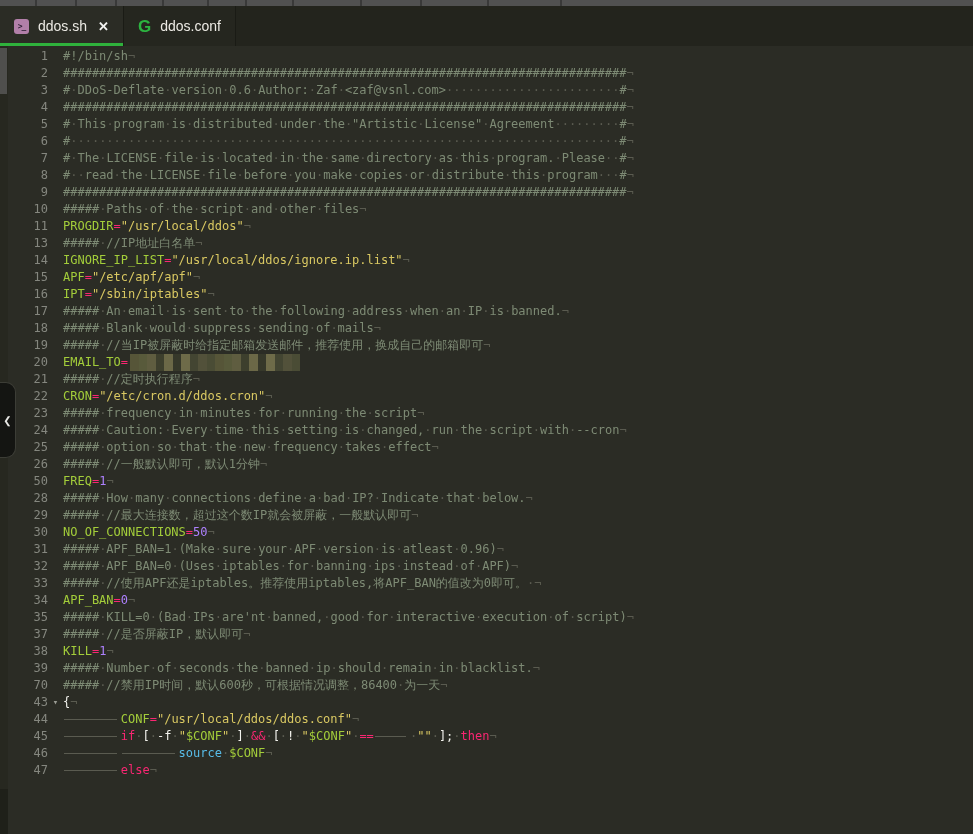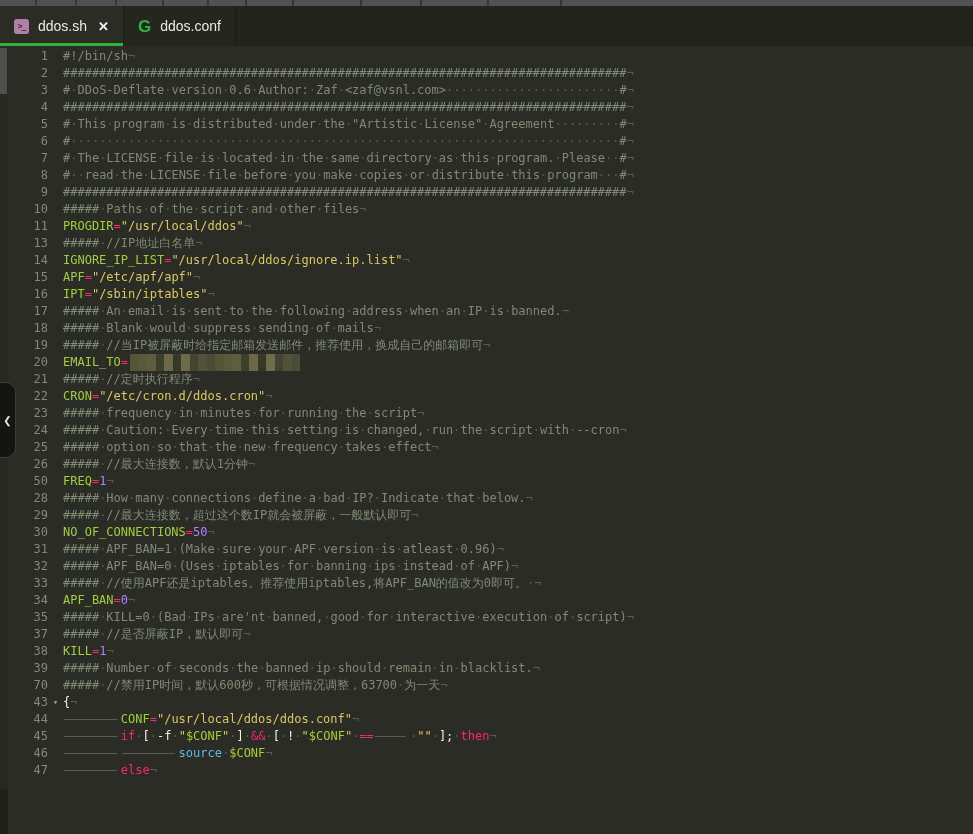--- a/index.html
+++ b/index.html
@@ -112,34 +112,34 @@
       <div class="row"><span class="ln">16</span><span class="fold"></span><span class="codeln"><span class="v">IPT</span><span class="o">=</span><span class="s">"/sbin/iptables"</span><span class="sp">¬</span></span></div>
       <div class="row"><span class="ln">17</span><span class="fold"></span><span class="codeln"><span class="com">#####</span><span class="sp">·</span><span class="com">An</span><span class="sp">·</span><span class="com">email</span><span class="sp">·</span><span class="com">is</span><span class="sp">·</span><span class="com">sent</span><span class="sp">·</span><span class="com">to</span><span class="sp">·</span><span class="com">the</span><span class="sp">·</span><span class="com">following</span><span class="sp">·</span><span class="com">address</span><span class="sp">·</span><span class="com">when</span><span class="sp">·</span><span class="com">an</span><span class="sp">·</span><span class="com">IP</span><span class="sp">·</span><span class="com">is</span><span class="sp">·</span><span class="com">banned.</span><span class="sp">¬</span></span></div>
       <div class="row"><span class="ln">18</span><span class="fold"></span><span class="codeln"><span class="com">#####</span><span class="sp">·</span><span class="com">Blank</span><span class="sp">·</span><span class="com">would</span><span class="sp">·</span><span class="com">suppress</span><span class="sp">·</span><span class="com">sending</span><span class="sp">·</span><span class="com">of</span><span class="sp">·</span><span class="com">mails</span><span class="sp">¬</span></span></div>
       <div class="row"><span class="ln">19</span><span class="fold"></span><span class="codeln"><span class="com">#####</span><span class="sp">·</span><span class="com">//当IP被屏蔽时给指定邮箱发送邮件，推荐使用，换成自己的邮箱即可</span><span class="sp">¬</span></span></div>
       <div class="row"><span class="ln">20</span><span class="fold"></span><span class="codeln"><span class="v">EMAIL_TO</span><span class="o">=</span><span class="mosaic"><i style="background: rgb(86, 85, 56);"></i><i style="background: rgb(88, 90, 59);"></i><i style="background: rgb(95, 93, 64);"></i><i style="background: rgb(61, 63, 45);"></i><i style="background: rgb(107, 104, 71);"></i><i style="background: rgb(54, 56, 42);"></i><i style="background: rgb(110, 107, 73);"></i><i style="background: rgb(67, 69, 50);"></i><i style="background: rgb(82, 81, 58);"></i><i style="background: rgb(74, 76, 53);"></i><i style="background: rgb(86, 85, 56);"></i><i style="background: rgb(88, 90, 59);"></i><i style="background: rgb(95, 93, 64);"></i><i style="background: rgb(61, 63, 45);"></i><i style="background: rgb(107, 104, 71);"></i><i style="background: rgb(54, 56, 42);"></i><i style="background: rgb(110, 107, 73);"></i><i style="background: rgb(67, 69, 50);"></i><i style="background: rgb(82, 81, 58);"></i><i style="background: rgb(74, 76, 53);"></i><i style="background: rgb(86, 85, 56);"></i><i style="background: rgb(88, 90, 59);"></i><i style="background: rgb(95, 93, 64);"></i><i style="background: rgb(61, 63, 45);"></i><i style="background: rgb(107, 104, 71);"></i><i style="background: rgb(54, 56, 42);"></i><i style="background: rgb(110, 107, 73);"></i><i style="background: rgb(67, 69, 50);"></i><i style="background: rgb(82, 81, 58);"></i><i style="background: rgb(74, 76, 53);"></i><i style="background: rgb(86, 85, 56);"></i><i style="background: rgb(88, 90, 59);"></i><i style="background: rgb(95, 93, 64);"></i><i style="background: rgb(61, 63, 45);"></i><i style="background: rgb(107, 104, 71);"></i><i style="background: rgb(54, 56, 42);"></i><i style="background: rgb(110, 107, 73);"></i><i style="background: rgb(67, 69, 50);"></i><i style="background: rgb(82, 81, 58);"></i><i style="background: rgb(74, 76, 53);"></i></span></span></div>
       <div class="row"><span class="ln">21</span><span class="fold"></span><span class="codeln"><span class="com">#####</span><span class="sp">·</span><span class="com">//定时执行程序</span><span class="sp">¬</span></span></div>
       <div class="row"><span class="ln">22</span><span class="fold"></span><span class="codeln"><span class="v">CRON</span><span class="o">=</span><span class="s">"/etc/cron.d/ddos.cron"</span><span class="sp">¬</span></span></div>
       <div class="row"><span class="ln">23</span><span class="fold"></span><span class="codeln"><span class="com">#####</span><span class="sp">·</span><span class="com">frequency</span><span class="sp">·</span><span class="com">in</span><span class="sp">·</span><span class="com">minutes</span><span class="sp">·</span><span class="com">for</span><span class="sp">·</span><span class="com">running</span><span class="sp">·</span><span class="com">the</span><span class="sp">·</span><span class="com">script</span><span class="sp">¬</span></span></div>
       <div class="row"><span class="ln">24</span><span class="fold"></span><span class="codeln"><span class="com">#####</span><span class="sp">·</span><span class="com">Caution:</span><span class="sp">·</span><span class="com">Every</span><span class="sp">·</span><span class="com">time</span><span class="sp">·</span><span class="com">this</span><span class="sp">·</span><span class="com">setting</span><span class="sp">·</span><span class="com">is</span><span class="sp">·</span><span class="com">changed,</span><span class="sp">·</span><span class="com">run</span><span class="sp">·</span><span class="com">the</span><span class="sp">·</span><span class="com">script</span><span class="sp">·</span><span class="com">with</span><span class="sp">·</span><span class="com">--cron</span><span class="sp">¬</span></span></div>
       <div class="row"><span class="ln">25</span><span class="fold"></span><span class="codeln"><span class="com">#####</span><span class="sp">·</span><span class="com">option</span><span class="sp">·</span><span class="com">so</span><span class="sp">·</span><span class="com">that</span><span class="sp">·</span><span class="com">the</span><span class="sp">·</span><span class="com">new</span><span class="sp">·</span><span class="com">frequency</span><span class="sp">·</span><span class="com">takes</span><span class="sp">·</span><span class="com">effect</span><span class="sp">¬</span></span></div>
-      <div class="row"><span class="ln">26</span><span class="fold"></span><span class="codeln"><span class="com">#####</span><span class="sp">·</span><span class="com">//最大连接数，默认1分钟</span><span class="sp">¬</span></span></div>
+      <div class="row"><span class="ln">26</span><span class="fold"></span><span class="codeln"><span class="com">#####</span><span class="sp">·</span><span class="com">//一般默认即可，默认1分钟</span><span class="sp">¬</span></span></div>
       <div class="row"><span class="ln">50</span><span class="fold"></span><span class="codeln"><span class="v">FREQ</span><span class="o">=</span><span class="n">1</span><span class="sp">¬</span></span></div>
       <div class="row"><span class="ln">28</span><span class="fold"></span><span class="codeln"><span class="com">#####</span><span class="sp">·</span><span class="com">How</span><span class="sp">·</span><span class="com">many</span><span class="sp">·</span><span class="com">connections</span><span class="sp">·</span><span class="com">define</span><span class="sp">·</span><span class="com">a</span><span class="sp">·</span><span class="com">bad</span><span class="sp">·</span><span class="com">IP?</span><span class="sp">·</span><span class="com">Indicate</span><span class="sp">·</span><span class="com">that</span><span class="sp">·</span><span class="com">below.</span><span class="sp">¬</span></span></div>
       <div class="row"><span class="ln">29</span><span class="fold"></span><span class="codeln"><span class="com">#####</span><span class="sp">·</span><span class="com">//最大连接数，超过这个数IP就会被屏蔽，一般默认即可</span><span class="sp">¬</span></span></div>
       <div class="row"><span class="ln">30</span><span class="fold"></span><span class="codeln"><span class="v">NO_OF_CONNECTIONS</span><span class="o">=</span><span class="n">50</span><span class="sp">¬</span></span></div>
       <div class="row"><span class="ln">31</span><span class="fold"></span><span class="codeln"><span class="com">#####</span><span class="sp">·</span><span class="com">APF_BAN=1</span><span class="sp">·</span><span class="com">(Make</span><span class="sp">·</span><span class="com">sure</span><span class="sp">·</span><span class="com">your</span><span class="sp">·</span><span class="com">APF</span><span class="sp">·</span><span class="com">version</span><span class="sp">·</span><span class="com">is</span><span class="sp">·</span><span class="com">atleast</span><span class="sp">·</span><span class="com">0.96)</span><span class="sp">¬</span></span></div>
       <div class="row"><span class="ln">32</span><span class="fold"></span><span class="codeln"><span class="com">#####</span><span class="sp">·</span><span class="com">APF_BAN=0</span><span class="sp">·</span><span class="com">(Uses</span><span class="sp">·</span><span class="com">iptables</span><span class="sp">·</span><span class="com">for</span><span class="sp">·</span><span class="com">banning</span><span class="sp">·</span><span class="com">ips</span><span class="sp">·</span><span class="com">instead</span><span class="sp">·</span><span class="com">of</span><span class="sp">·</span><span class="com">APF)</span><span class="sp">¬</span></span></div>
       <div class="row"><span class="ln">33</span><span class="fold"></span><span class="codeln"><span class="com">#####</span><span class="sp">·</span><span class="com">//使用APF还是iptables。推荐使用iptables,将APF_BAN的值改为0即可。</span><span class="sp">·</span><span class="sp">¬</span></span></div>
       <div class="row"><span class="ln">34</span><span class="fold"></span><span class="codeln"><span class="v">APF_BAN</span><span class="o">=</span><span class="n">0</span><span class="sp">¬</span></span></div>
       <div class="row"><span class="ln">35</span><span class="fold"></span><span class="codeln"><span class="com">#####</span><span class="sp">·</span><span class="com">KILL=0</span><span class="sp">·</span><span class="com">(Bad</span><span class="sp">·</span><span class="com">IPs</span><span class="sp">·</span><span class="com">are'nt</span><span class="sp">·</span><span class="com">banned,</span><span class="sp">·</span><span class="com">good</span><span class="sp">·</span><span class="com">for</span><span class="sp">·</span><span class="com">interactive</span><span class="sp">·</span><span class="com">execution</span><span class="sp">·</span><span class="com">of</span><span class="sp">·</span><span class="com">script)</span><span class="sp">¬</span></span></div>
       <div class="row"><span class="ln">37</span><span class="fold"></span><span class="codeln"><span class="com">#####</span><span class="sp">·</span><span class="com">//是否屏蔽IP，默认即可</span><span class="sp">¬</span></span></div>
       <div class="row"><span class="ln">38</span><span class="fold"></span><span class="codeln"><span class="v">KILL</span><span class="o">=</span><span class="n">1</span><span class="sp">¬</span></span></div>
       <div class="row"><span class="ln">39</span><span class="fold"></span><span class="codeln"><span class="com">#####</span><span class="sp">·</span><span class="com">Number</span><span class="sp">·</span><span class="com">of</span><span class="sp">·</span><span class="com">seconds</span><span class="sp">·</span><span class="com">the</span><span class="sp">·</span><span class="com">banned</span><span class="sp">·</span><span class="com">ip</span><span class="sp">·</span><span class="com">should</span><span class="sp">·</span><span class="com">remain</span><span class="sp">·</span><span class="com">in</span><span class="sp">·</span><span class="com">blacklist.</span><span class="sp">¬</span></span></div>
-      <div class="row"><span class="ln">70</span><span class="fold"></span><span class="codeln"><span class="com">#####</span><span class="sp">·</span><span class="com">//禁用IP时间，默认600秒，可根据情况调整，63700</span><span class="sp">·</span><span class="com">为一天</span><span class="sp">¬</span></span></div>
+      <div class="row"><span class="ln">70</span><span class="fold"></span><span class="codeln"><span class="com">#####</span><span class="sp">·</span><span class="com">//禁用IP时间，默认600秒，可根据情况调整，86400</span><span class="sp">·</span><span class="com">为一天</span><span class="sp">¬</span></span></div>
       <div class="row"><span class="ln">43</span><span class="fold">▾</span><span class="codeln"><span class="p">{</span><span class="sp">¬</span></span></div>
       <div class="row"><span class="ln">44</span><span class="fold"></span><span class="codeln"><span class="tabws" style="width: 8ch;"></span><span class="v">CONF</span><span class="o">=</span><span class="s">"/usr/local/ddos/ddos.conf"</span><span class="sp">¬</span></span></div>
       <div class="row"><span class="ln">45</span><span class="fold"></span><span class="codeln"><span class="tabws" style="width: 8ch;"></span><span class="k">if</span><span class="sp">·</span><span class="p">[</span><span class="sp">·</span><span class="p">-f</span><span class="sp">·</span><span class="s">"</span><span class="v">$CONF</span><span class="s">"</span><span class="sp">·</span><span class="p">]</span><span class="sp">·</span><span class="k">&amp;&amp;</span><span class="sp">·</span><span class="p">[</span><span class="sp">·</span><span class="p">!</span><span class="sp">·</span><span class="s">"</span><span class="v">$CONF</span><span class="s">"</span><span class="sp">·</span><span class="k">==</span><span class="tabws" style="width: 5ch;"></span><span class="sp">·</span><span class="s">""</span><span class="sp">·</span><span class="p">];</span><span class="sp">·</span><span class="k">then</span><span class="sp">¬</span></span></div>
       <div class="row"><span class="ln">46</span><span class="fold"></span><span class="codeln"><span class="tabws" style="width: 8ch;"></span><span class="tabws" style="width: 8ch;"></span><span class="f">source</span><span class="sp">·</span><span class="v">$CONF</span><span class="sp">¬</span></span></div>
       <div class="row"><span class="ln">47</span><span class="fold"></span><span class="codeln"><span class="tabws" style="width: 8ch;"></span><span class="k">else</span><span class="sp">¬</span></span></div>
     </div>
 </div>
 
 <div class="panel-toggle">
   <span>❮</span>

